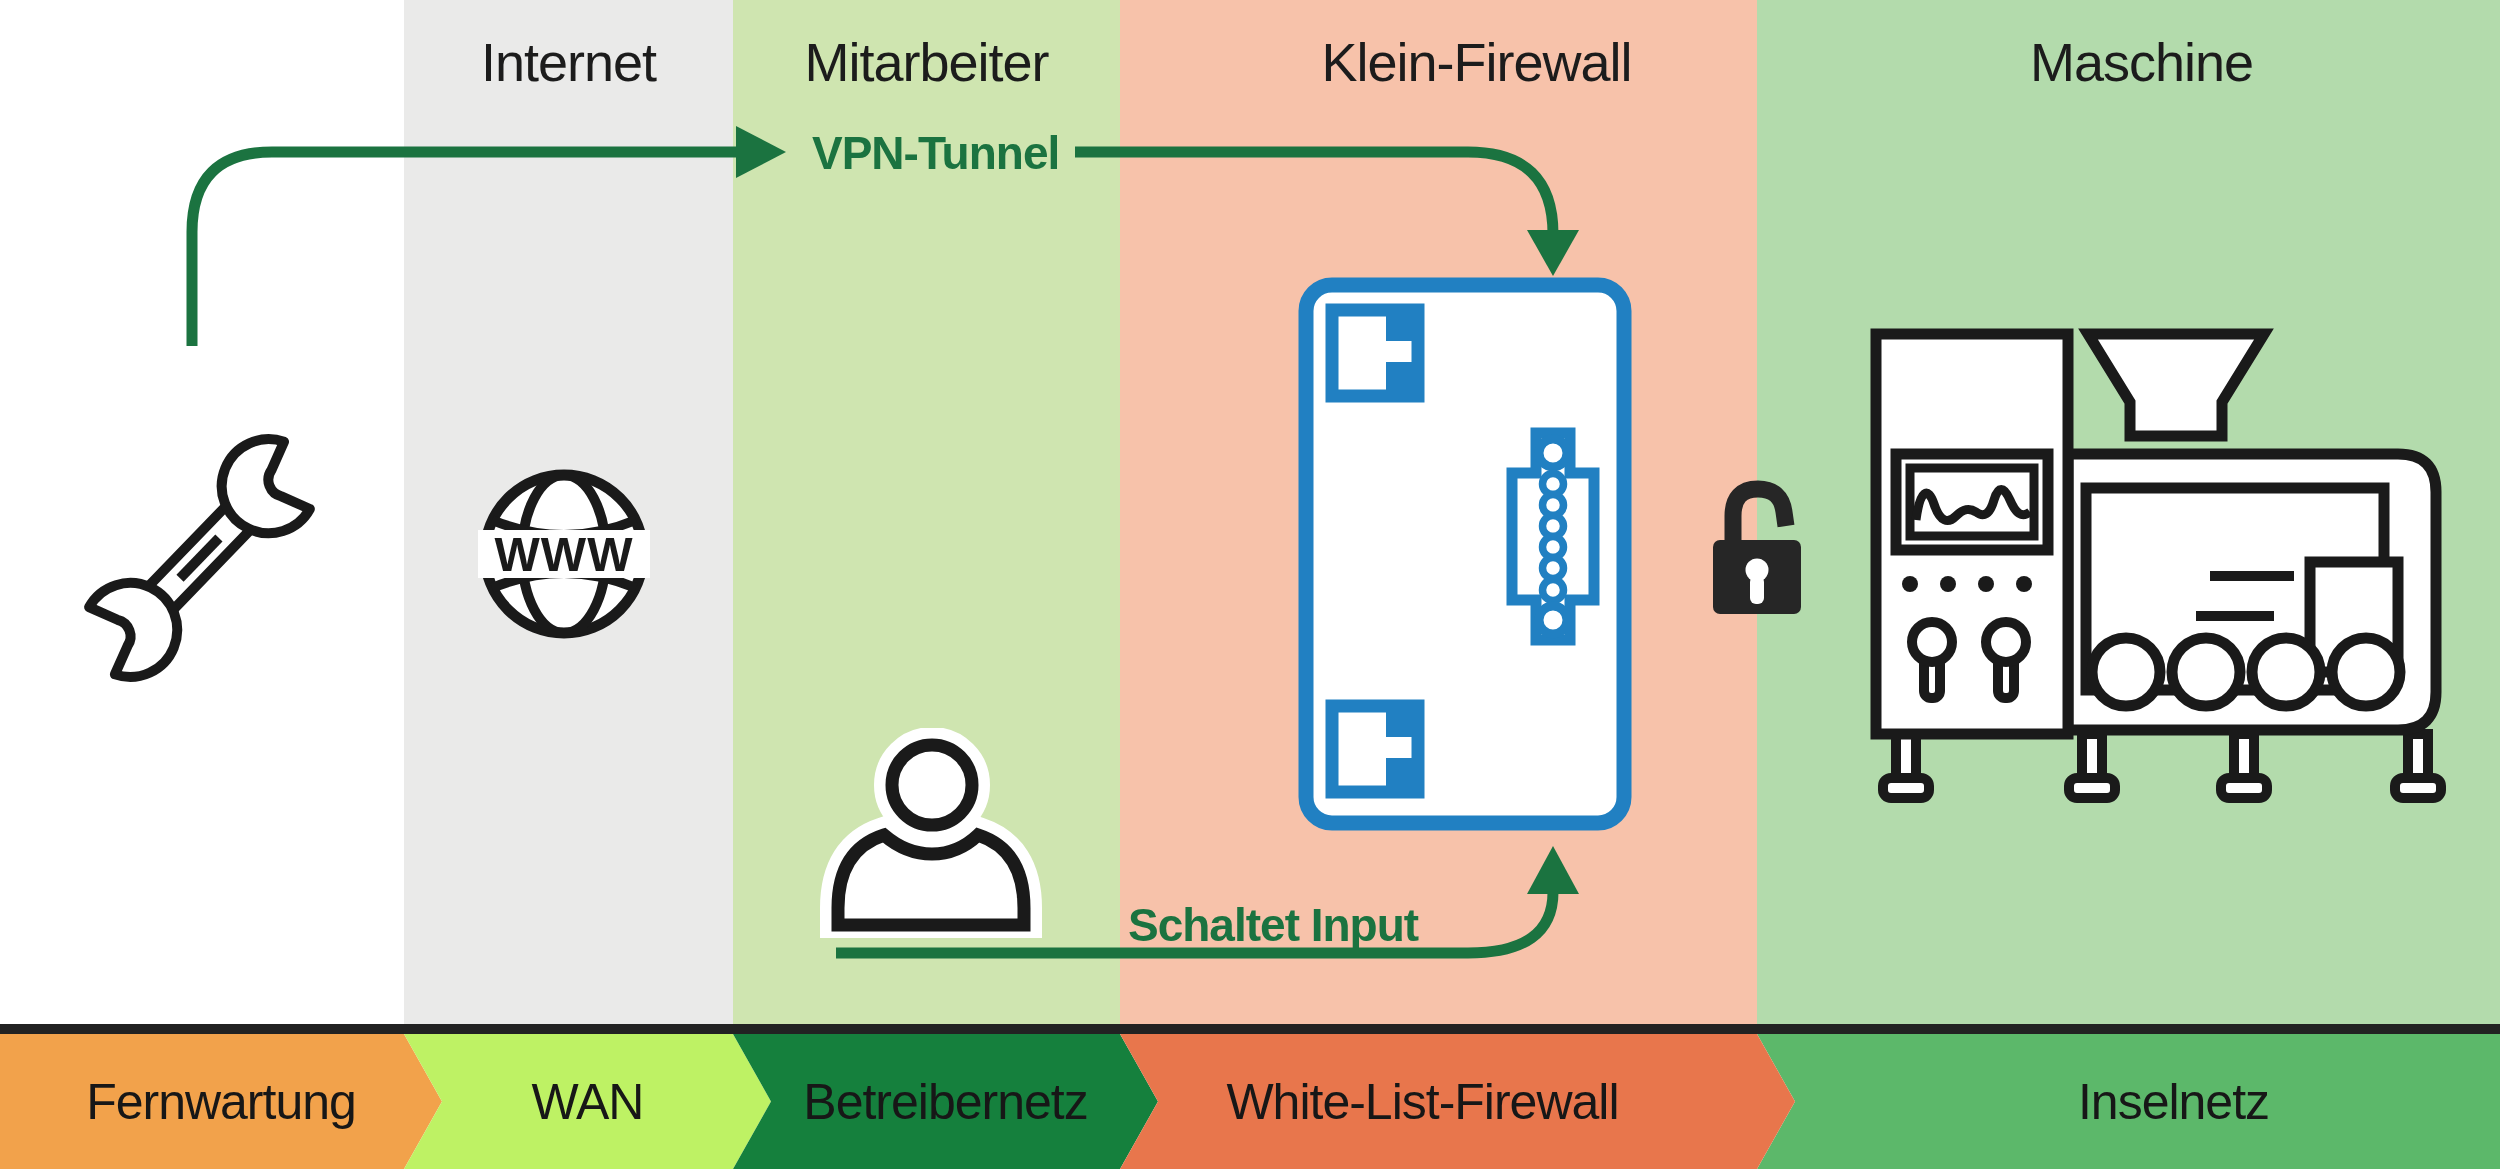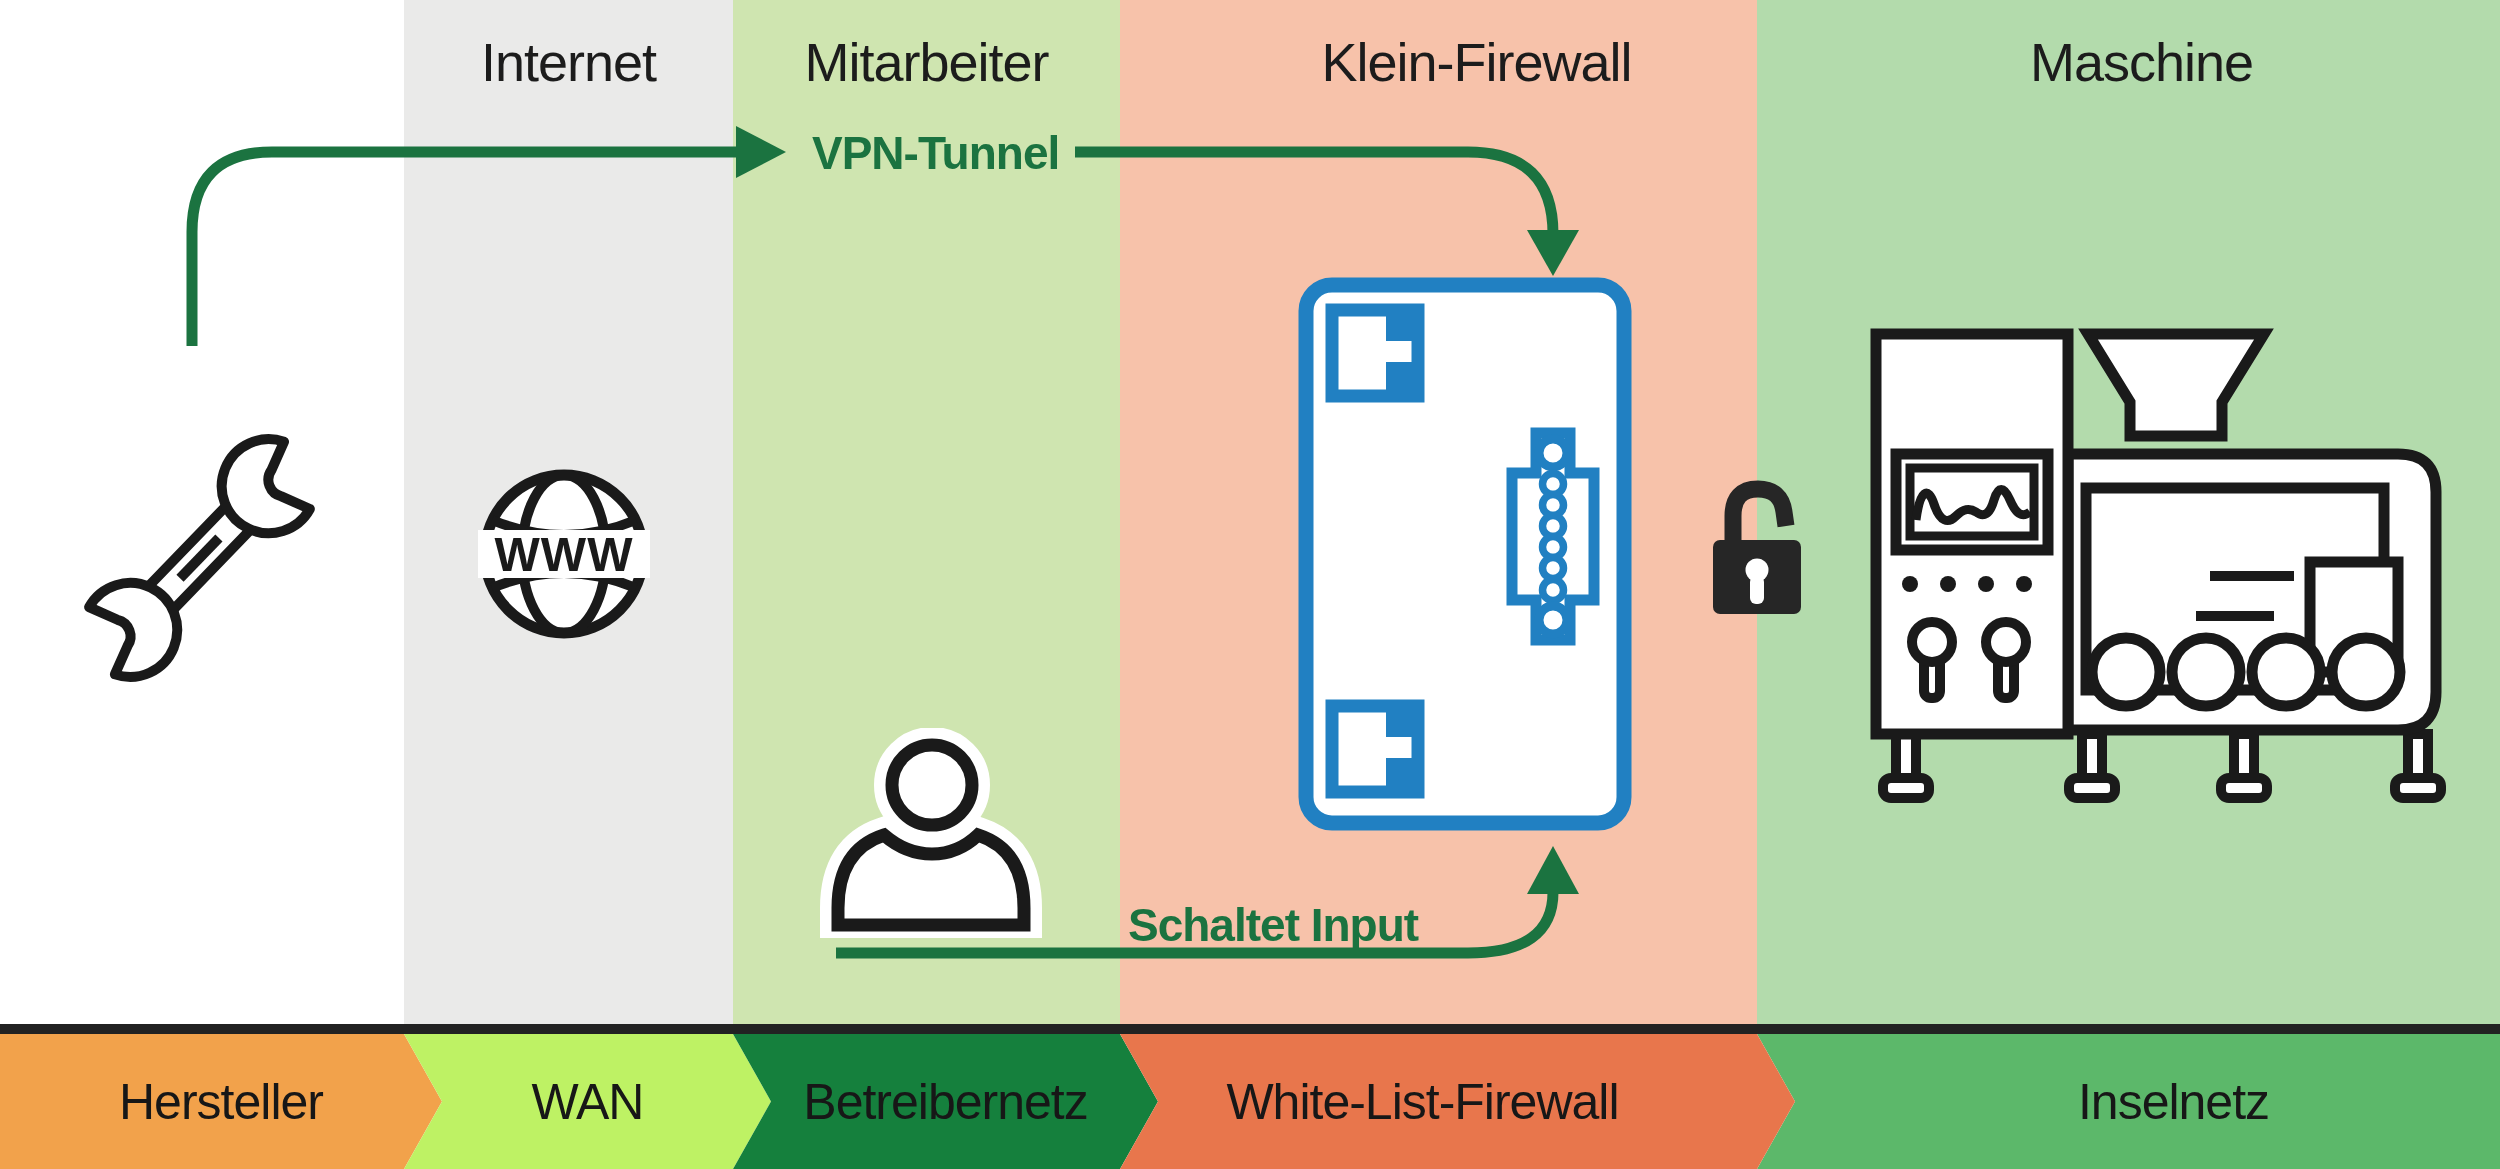--- a/index.html
+++ b/index.html
@@ -188,21 +188,21 @@
       <polygon points="1527,894 1579,894 1553,846"></polygon>
     </g>
   </svg>
 
   <div id="schaltet-label" class="green-label">Schaltet Input</div>
   <div id="vpn-label" class="green-label">VPN-Tunnel</div>
 
   <div class="separator"></div>
 
   <div class="band-seg seg-0" style="background: rgb(242, 162, 75);">
-    <span>Hersteller</span>
+    <span>Fernwartung</span>
   </div>
   <div class="band-seg seg-1" style="background: #bef264;">
     <span>WAN</span>
   </div>
   <div class="band-seg seg-2" style="background: #15803d;">
     <span>Betreibernetz</span>
   </div>
   <div class="band-seg seg-4" style="background: rgb(92, 184, 106);">
     <span>Inselnetz</span>
   </div>

